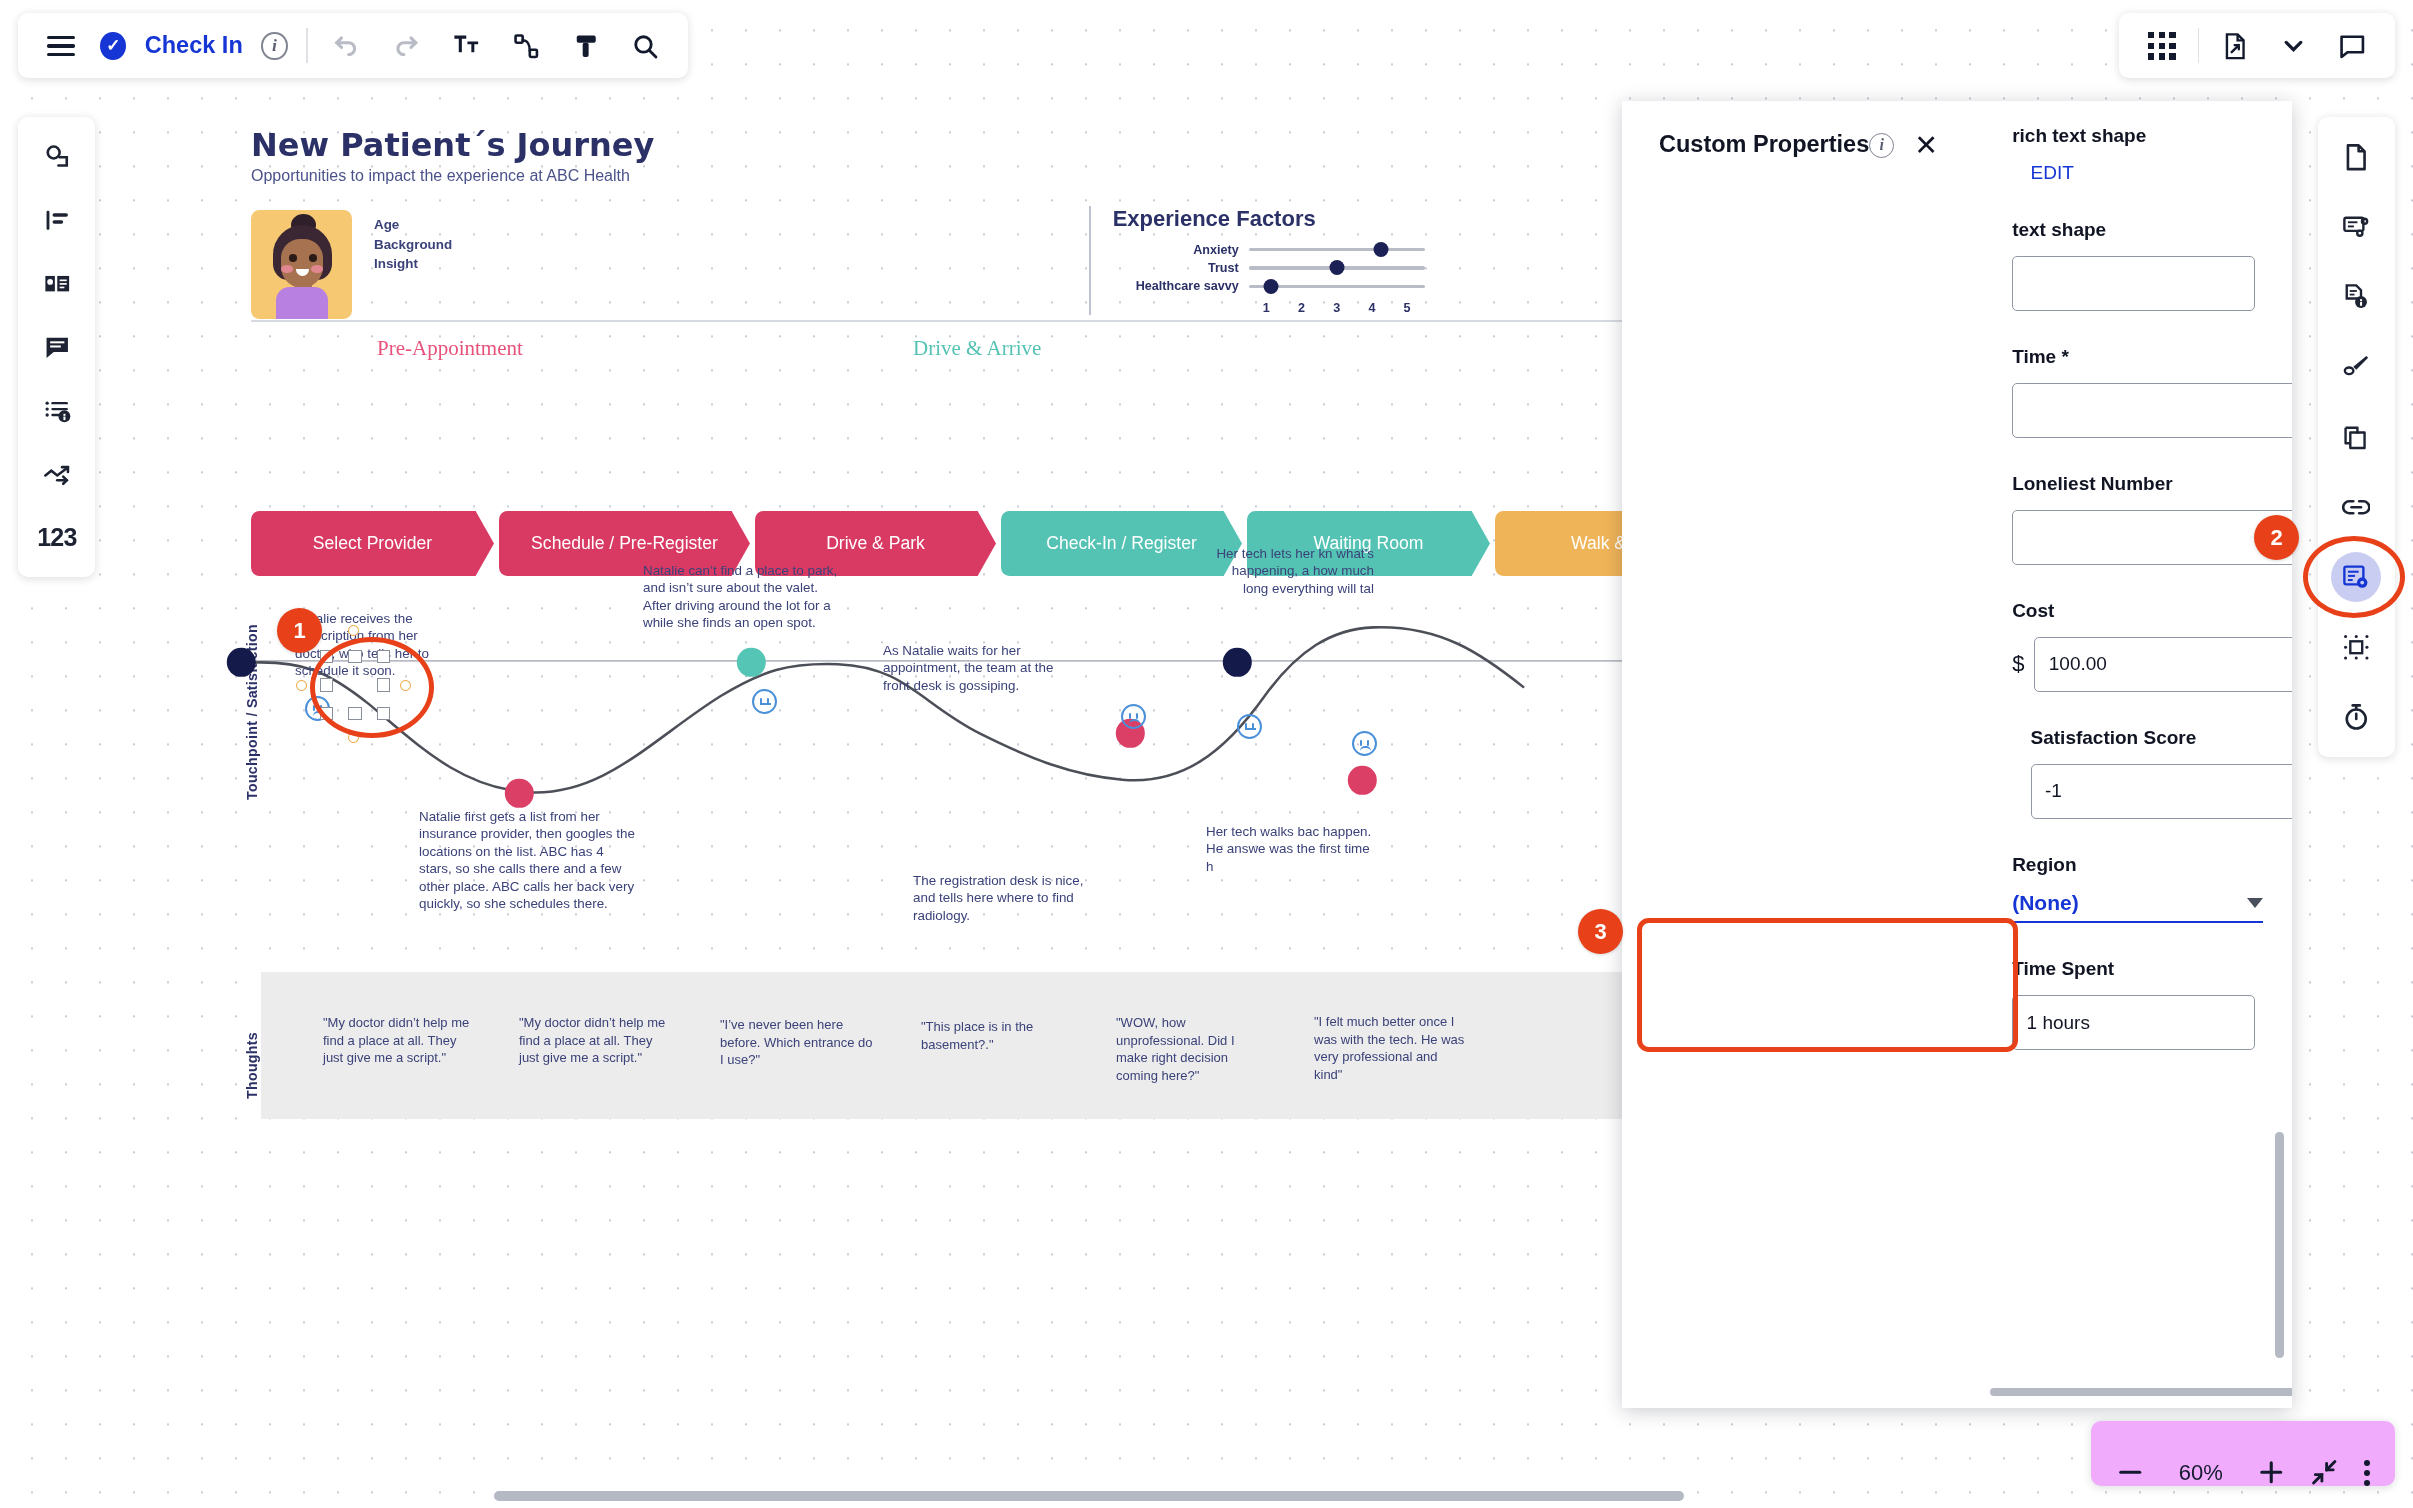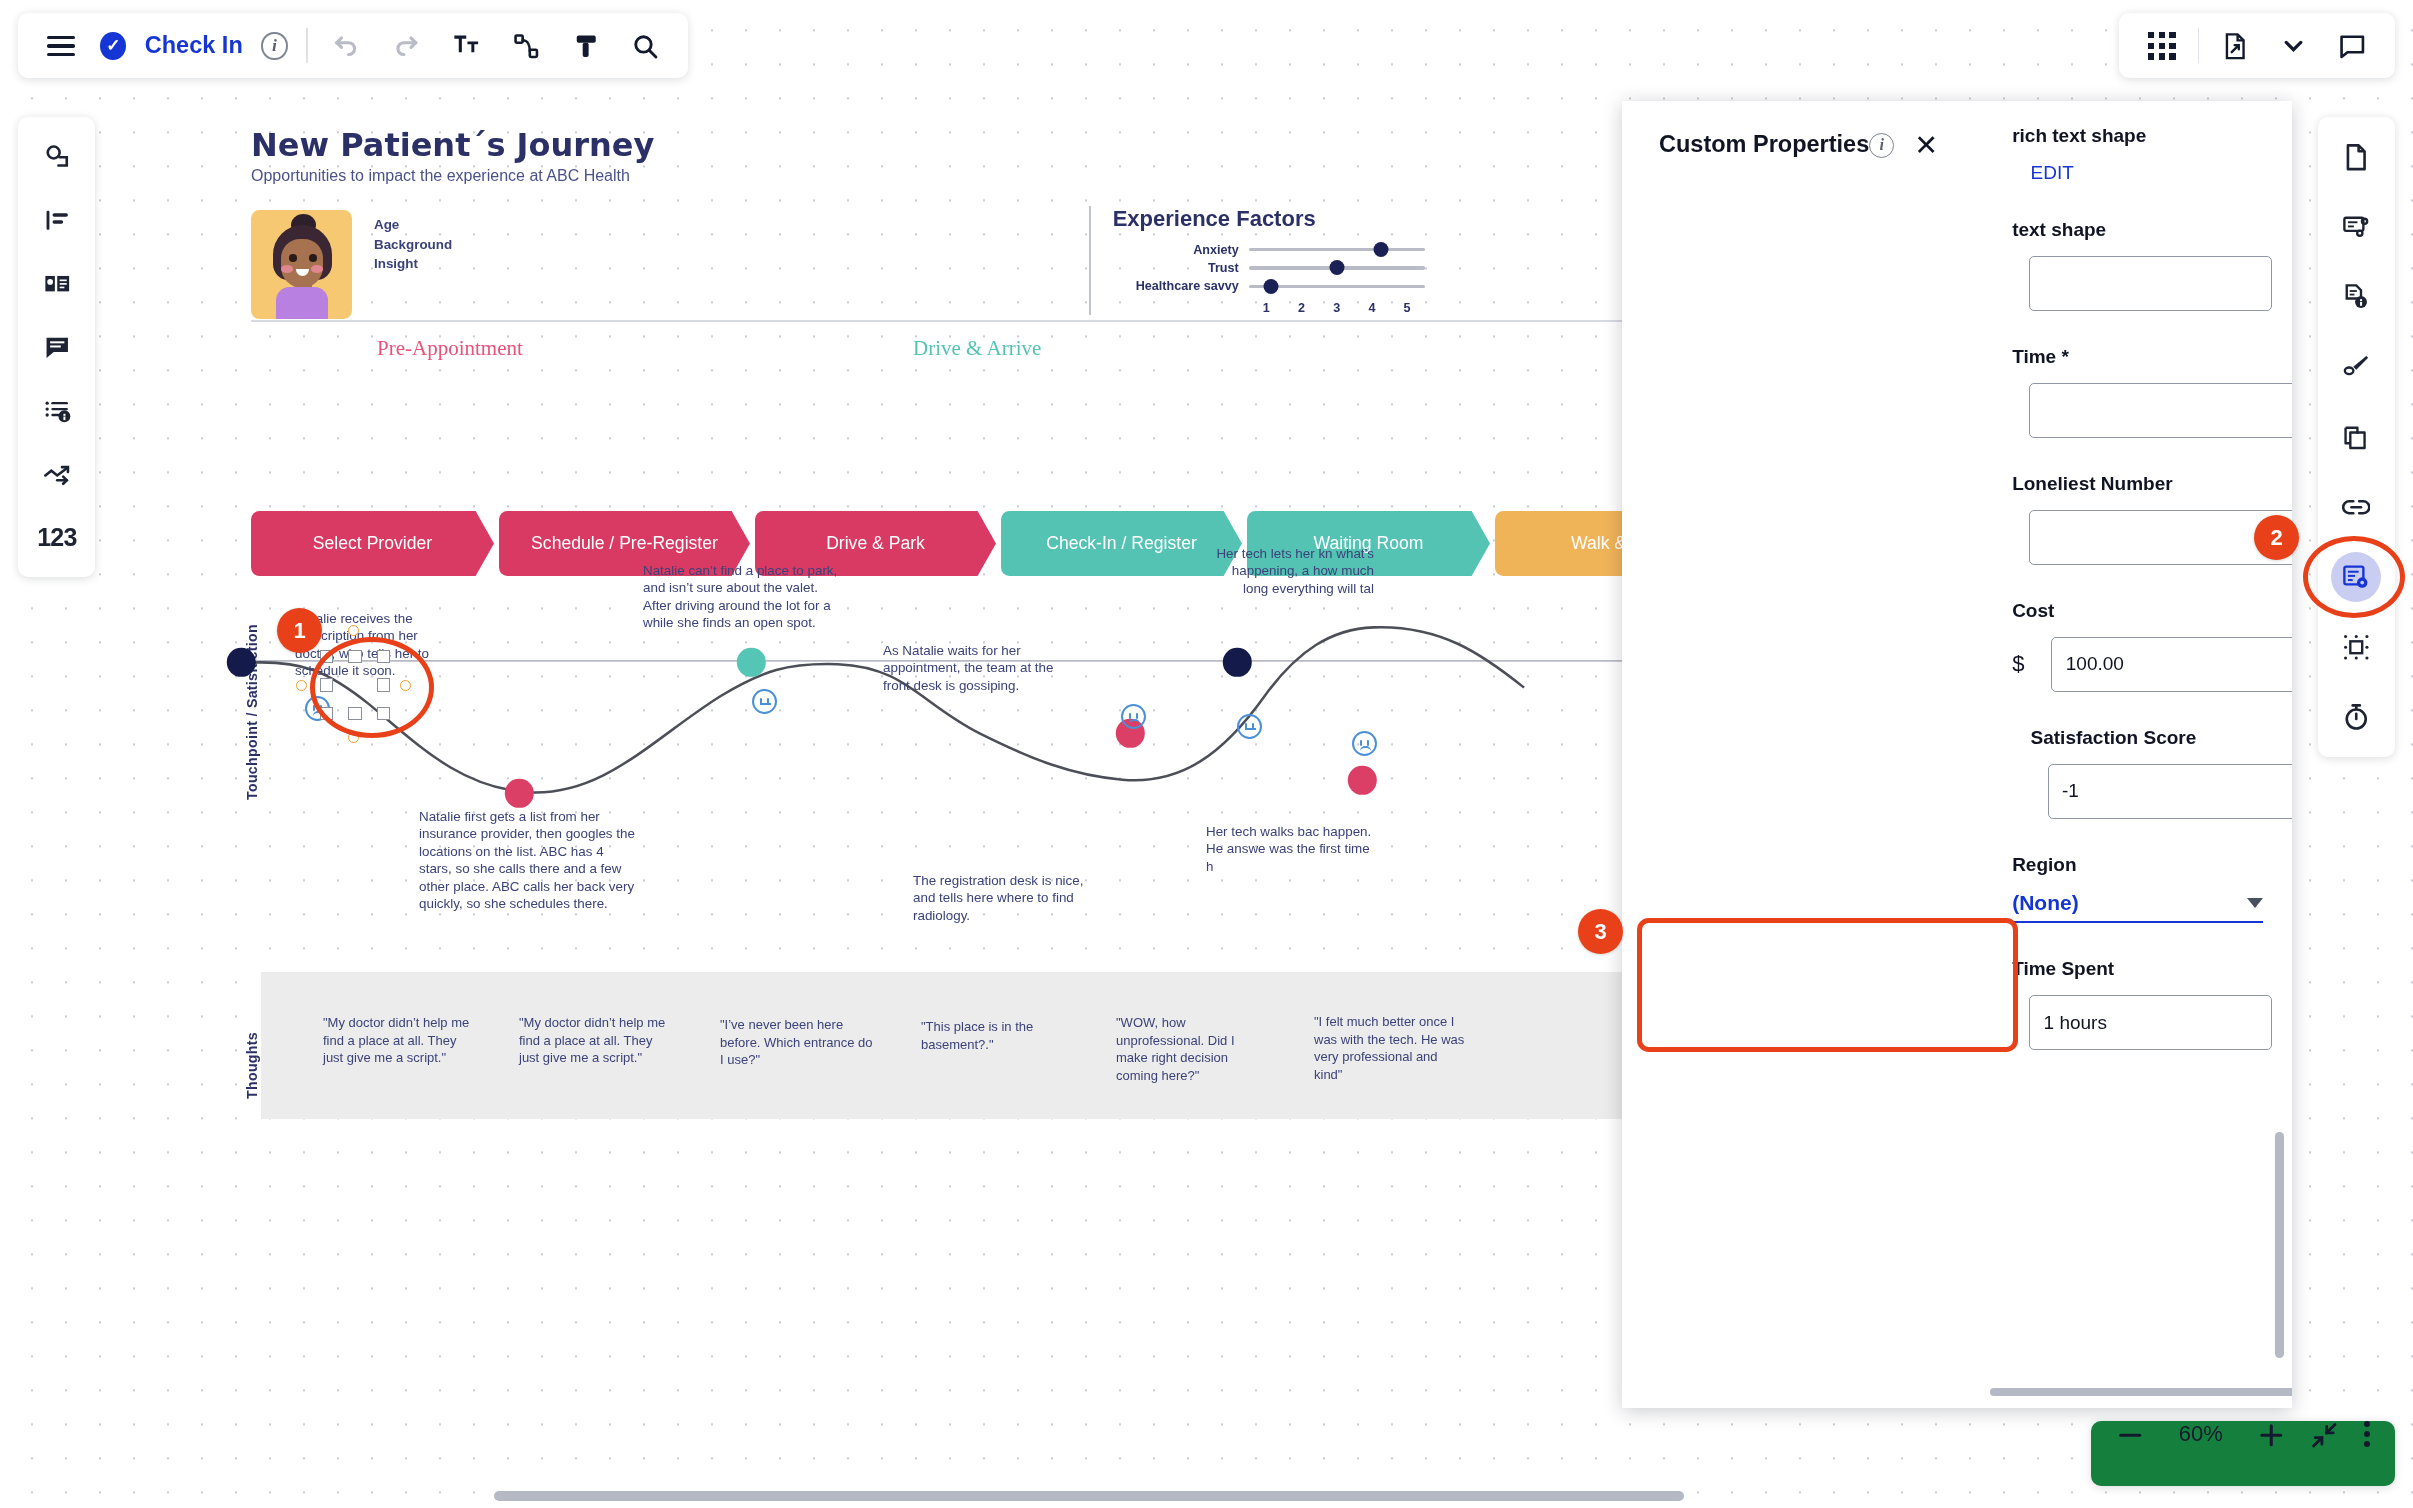--- a/index.html
+++ b/index.html
@@ -179,41 +179,40 @@
   .cp-head { display:flex; align-items:flex-start; padding: 30px 37px 6.7px 37px; }
   .cp-title { font-size: 23.5px; font-weight:700; color:#111523; flex:1; }
   .cp-head-icons { display:flex; gap: 20px; align-items:center; }
   .cp-body { flex:1; overflow:hidden; padding: 23.5px 37px 0 37px; position:relative; }
   .fld { margin-bottom: 35px; }
   .fld-label { font-size: 19px; font-weight:700; color:#111523; margin-bottom: 15px; }
   .txt-input {
     width: 100%; height: 55px; border: 1.7px solid #9096a5; border-radius: 5px;
     font-size: 19px; padding: 0 13.4px; color:#111523; background:#fff;
     font-family: "Liberation Sans", sans-serif;
-    margin-left: 17px;
   }
   .txt-input.short { width: 377px; }
   .edit-link { color:#1536d4; font-size: 19px; font-weight:500; cursor:pointer; margin-left: 18.4px; display:inline-block; }
   .with-cal { position:relative; width: 402px; }
   .with-cal .txt-input { width: 402px; }
   .cal-icon { position:absolute; right: 15px; top: 15px; }
   .money-row { display:flex; align-items:center; gap: 10px; }
   .money-sym { font-size: 22px; color:#111523; }
   .sel-wrap { display:flex; align-items:center; gap: 22px; width: 251px;
     border-bottom: 2.5px solid #1536d4; padding-bottom: 6.7px; }
   .sel-val { color:#1536d4; font-size: 21px; font-weight:600; flex:1; }
   .caret { width:0;height:0;border-left:8.4px solid transparent;border-right:8.4px solid transparent;border-top:10px solid #4a4f5e; }
   .cp-scroll-v { position:absolute; right: 8.4px; top: 1031px; width: 8.4px; height: 226px; background:#b5b9c4; border-radius:4.2px; }
   .cp-scroll-h { position:absolute; left: 15px; bottom: 11.7px; height: 8.4px; width: 570px; background:#b5b9c4; border-radius:4.2px; }
 
   
   .zoombar {
     position:absolute; right: 18.4px; bottom: 22px; height: 65px;
-    background:#15803d; border-radius: 10px; box-shadow: 0 1.7px 8.4px rgba(20,25,45,.14);
-    display:flex; align-items:flex-start; padding: 0 25px; gap: 25px; z-index: 40;
+    background:#f0abfc; border-radius: 10px; box-shadow: 0 1.7px 8.4px rgba(20,25,45,.14);
+    display:flex; align-items:flex-end; padding: 0 25px; gap: 25px; z-index: 40;
   }
   .zoom-val { font-size: 22px; color:#141a2e; min-width: 62px; text-align:center; }
   .zb-icon { cursor:pointer; color:#141a2e; display:flex; align-items:center; }
   .kebab { display:flex; flex-direction:column; gap:4.2px; }
   .kebab i { width:5.9px;height:5.9px;border-radius:50%;background:#141a2e; }
 
   .h-scrollbar { position:absolute; left: 494px; bottom: 6.7px; width: 1190px; height: 10px; background:#b5b9c4; border-radius:5px; }
 </style>
 </head>
 <body>

